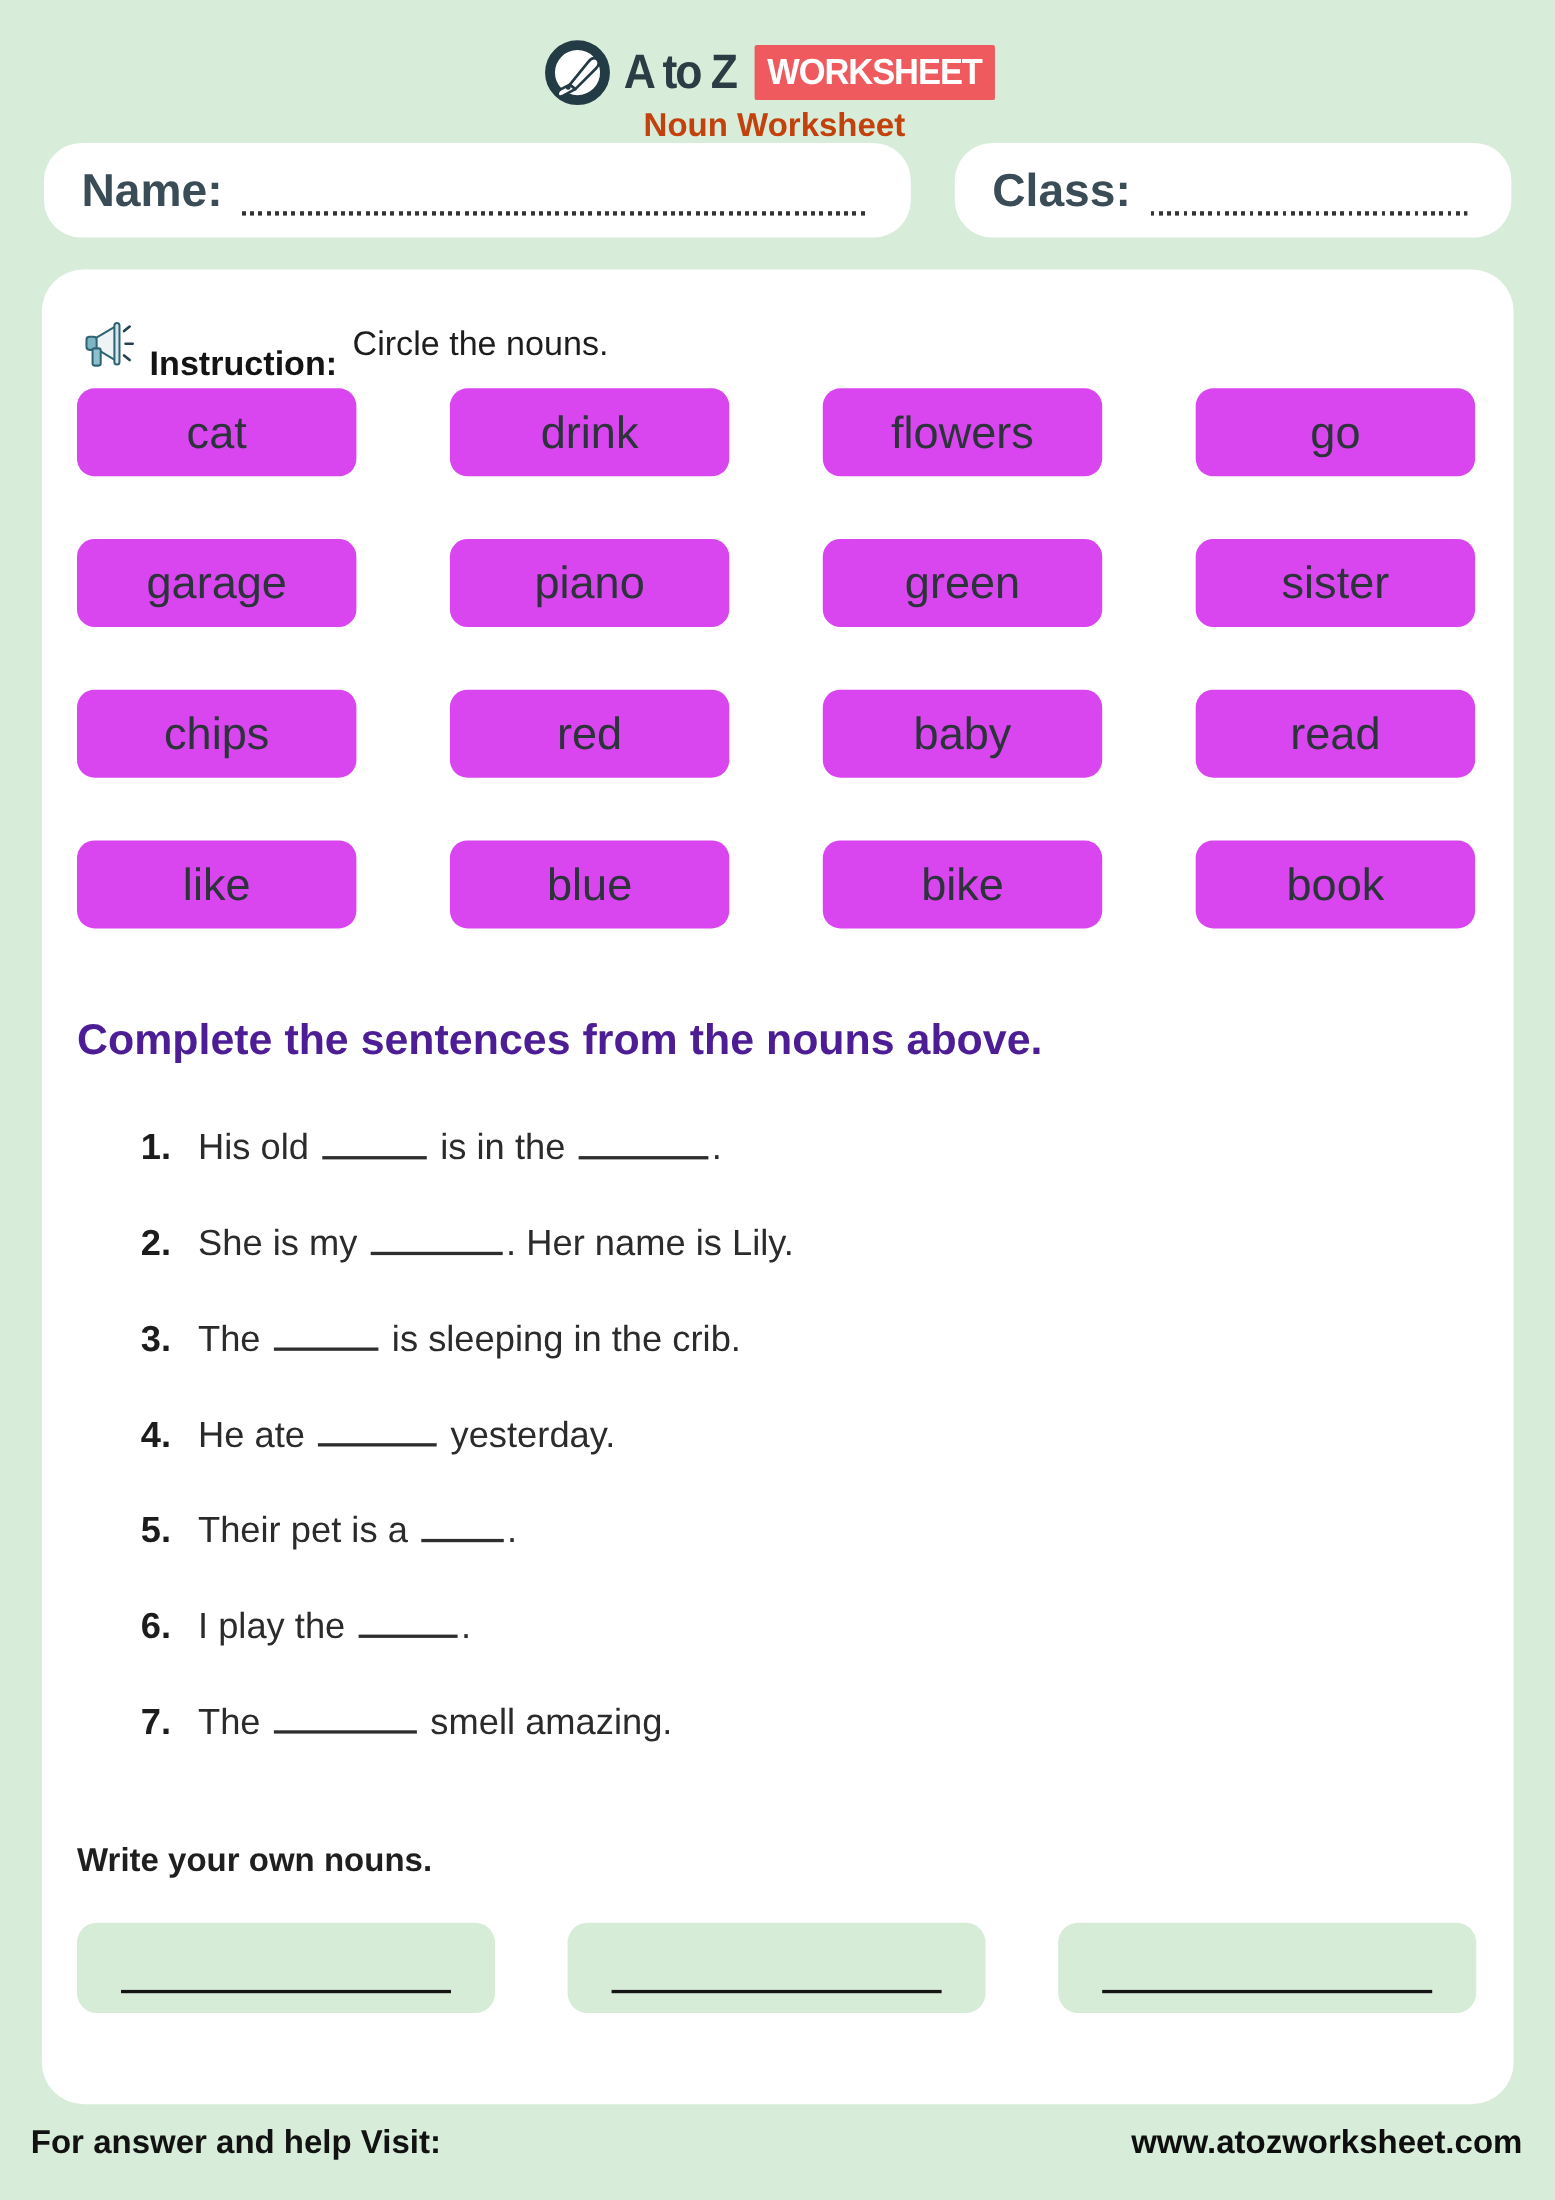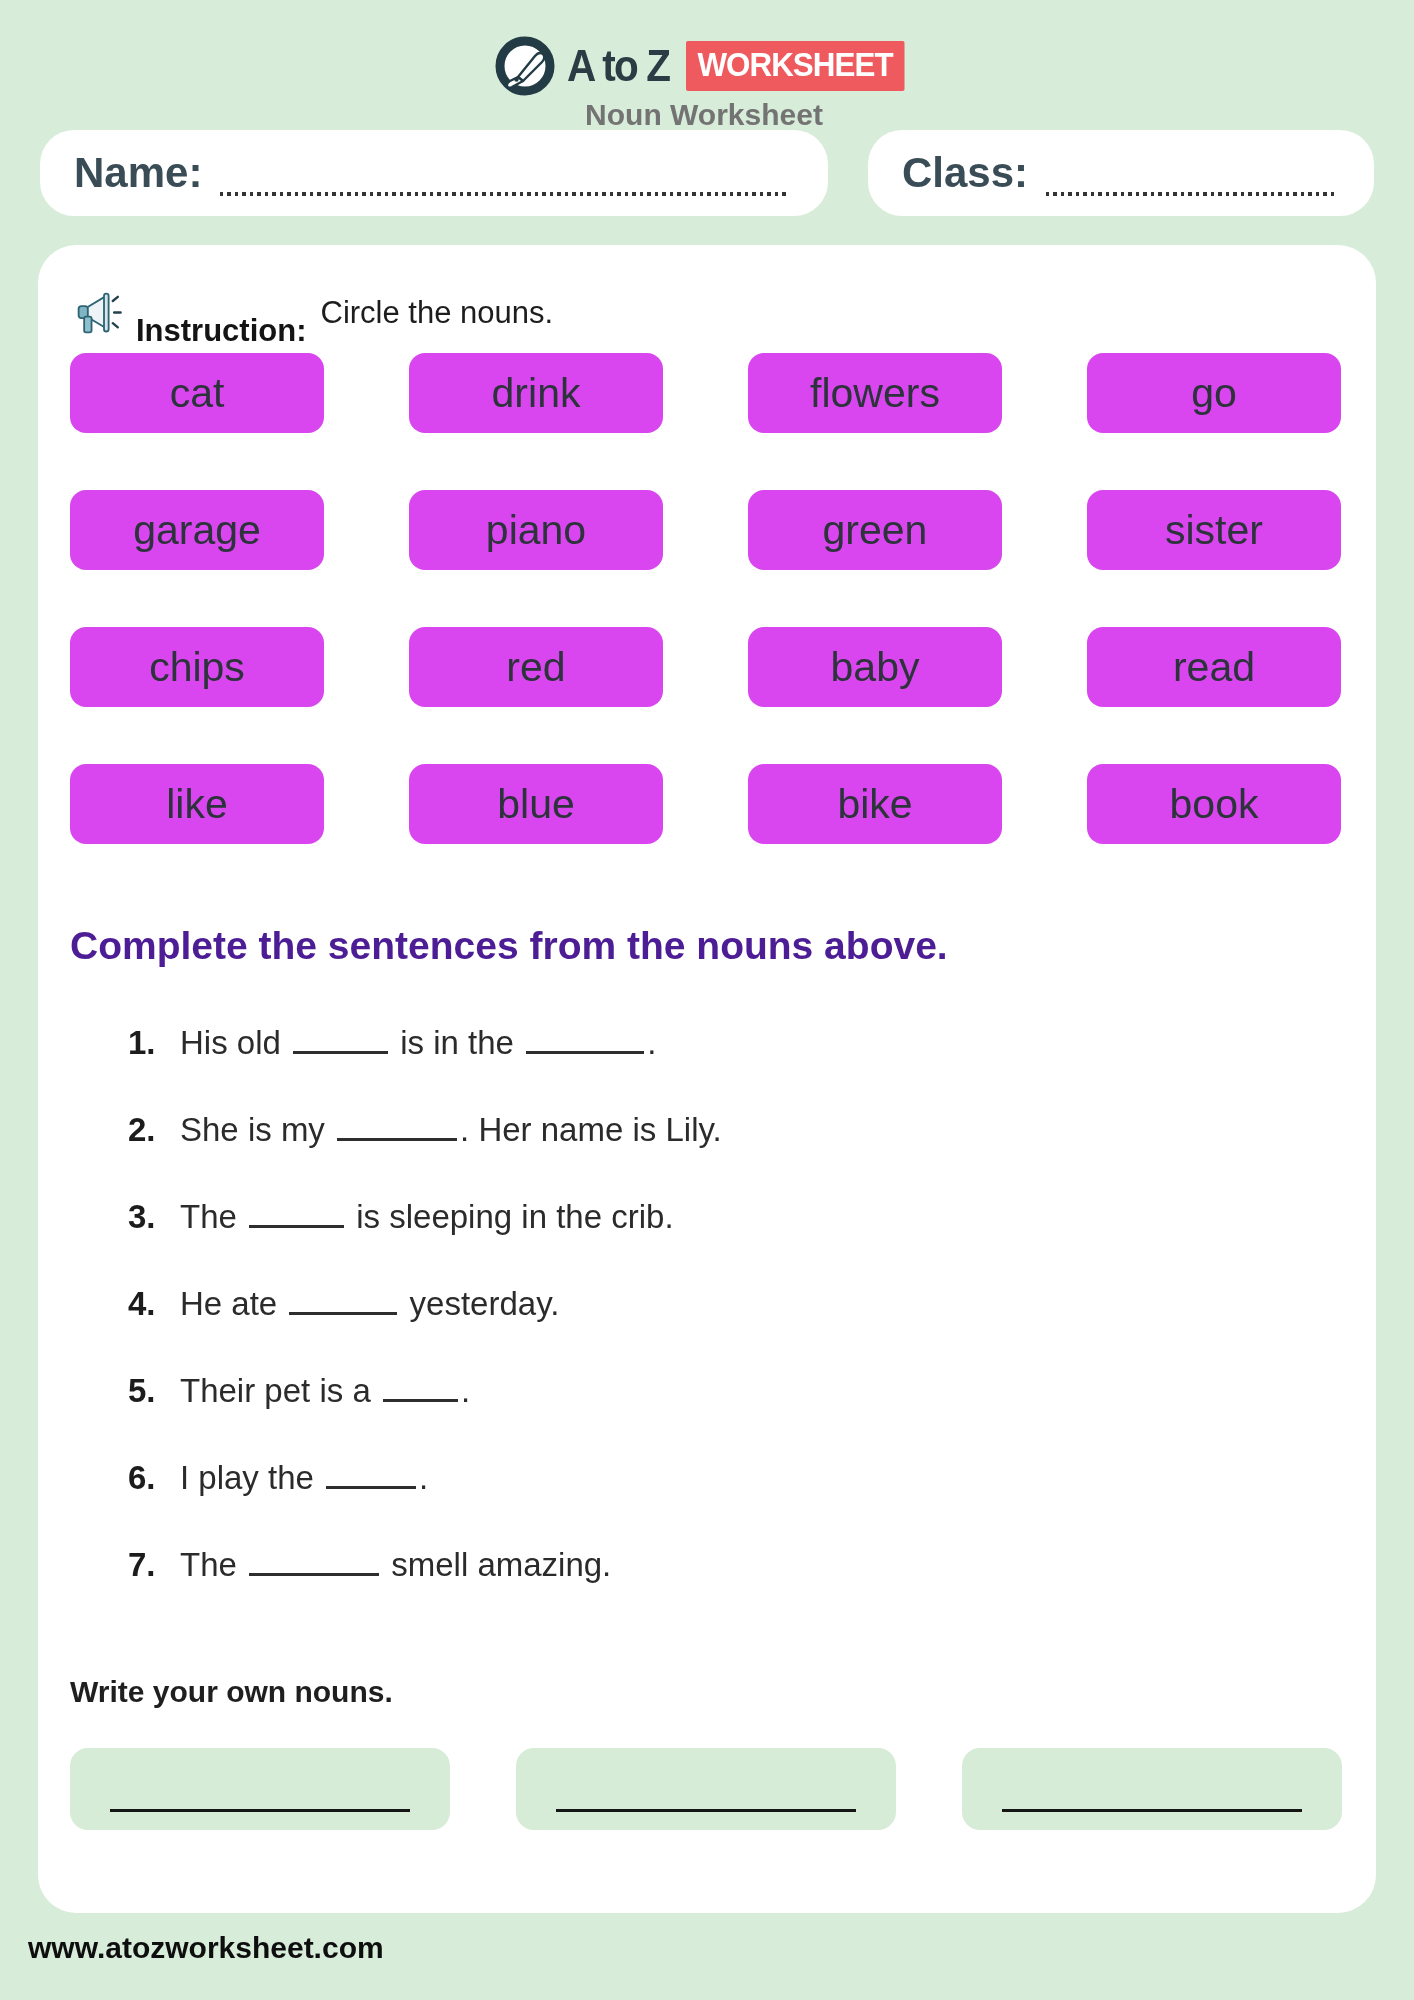--- a/index.html
+++ b/index.html
@@ -22,21 +22,21 @@
     margin-left: 10px; font-size: 44px; font-weight: 800; color: #2c3c44;
     letter-spacing: -2px; display: inline-block; transform: scaleX(.92);
     transform-origin: left center; white-space: nowrap;
   }
   .logo-badge {
     margin-left: 8px; background: #ee5a5e; color: #ffffff;
     font-size: 33px; font-weight: 800; letter-spacing: -1px;
     padding: 5px 12px 7px; border-radius: 2px; display: inline-block;
     transform: scaleX(.95); transform-origin: left center; white-space: nowrap;
   }
-  .page-title { font-size: 30px; font-weight: 700; color: #737373; }
+  .page-title { font-size: 30px; font-weight: 700; color: #c2410c; }
 
   
   .fields-row { display: flex; margin: 30px 40px 0 40px; gap: 40px; height: 86px; }
   .field-box {
     background: #ffffff; border-radius: 34px; display: flex;
     align-items: center; padding: 0 36px 0 34px; height: 86px;
   }
   .field-box.name { width: 788px; }
   .field-box.class { width: 506px; }
   .field-label { font-size: 42px; font-weight: 700; color: #3a4d57; white-space: nowrap; }
@@ -175,14 +175,15 @@
         <div class="own-noun-line"></div>
       </div>
       <div class="own-noun-box">
         <div class="own-noun-line"></div>
       </div>
     </div>
 
 </div>
 
 <div class="footer">
+  <span class="footer-left">For answer and help Visit:</span>
   <span class="footer-right">www.atozworksheet.com</span>
 </div>
 
 </body></html>

